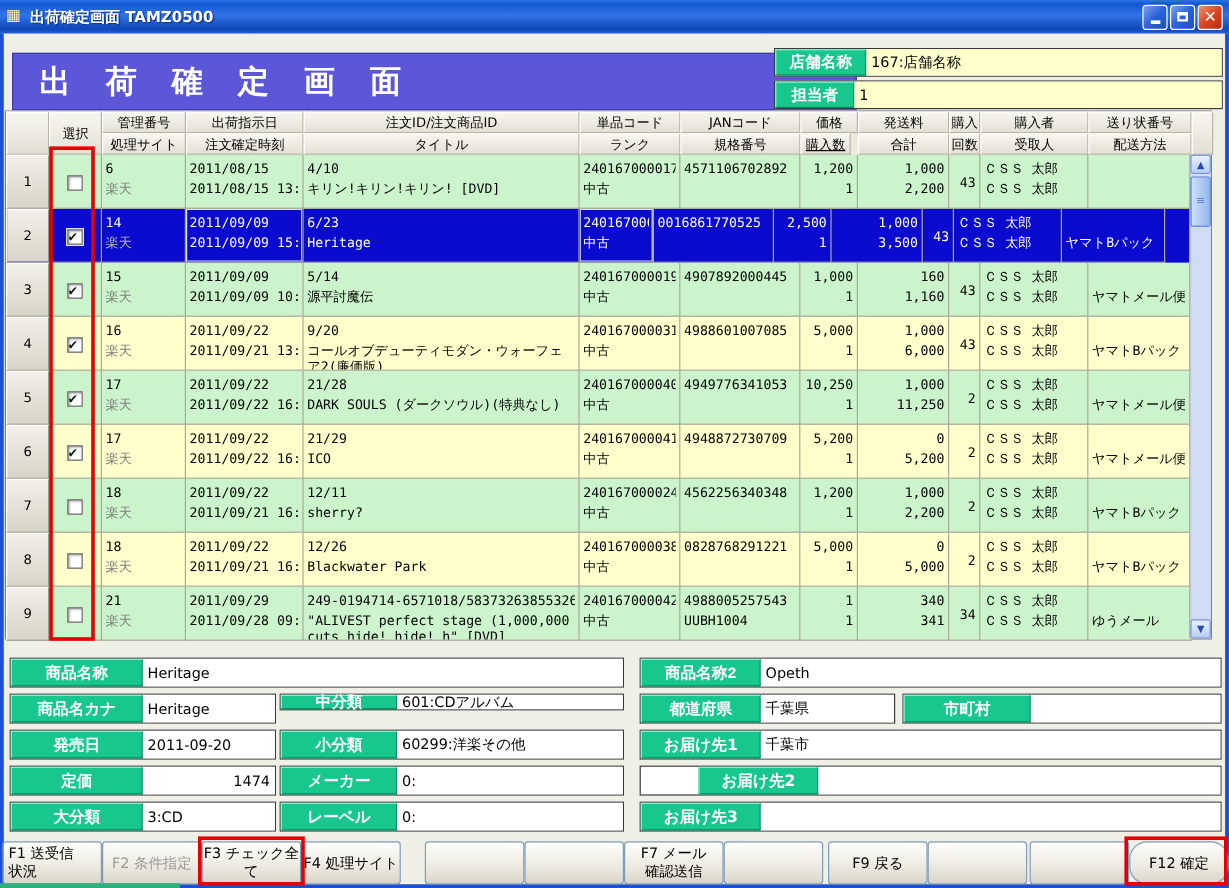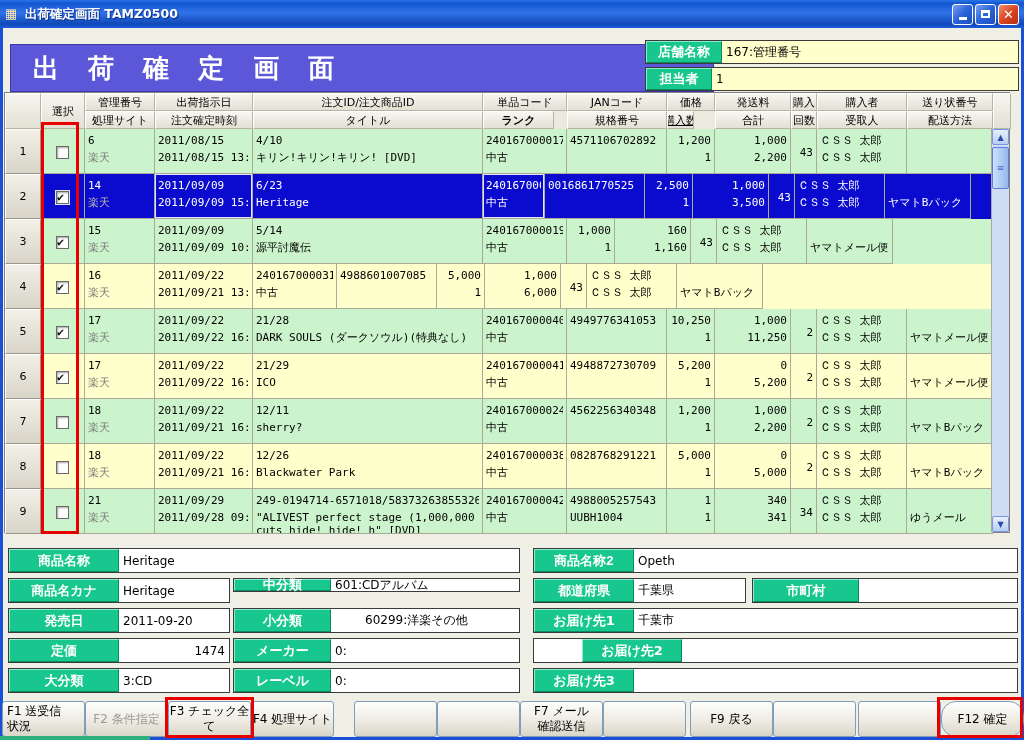--- a/index.html
+++ b/index.html
@@ -124,21 +124,21 @@
 </div>
 <div id="client" class="abs"></div>
 <div id="border-l" class="abs"></div>
 <div id="border-r" class="abs"></div>
 <div id="border-b" class="abs"></div>
 <div id="bottom-accent" class="abs"></div>
 
 <div id="banner" class="abs">出 荷 確 定 画 面</div>
 <div class="fgroup" style="left:645px; top:40px; width:374px; height:24px;">
   <div class="glabel" style="width:76px;">店舗名称</div>
-  <div class="fvalue yellow">167:管理番号</div>
+  <div class="fvalue yellow">167:店舗名称</div>
 </div>
 <div class="fgroup" style="left:645px; top:67px; width:374px; height:24px;">
   <div class="glabel" style="width:66px;">担当者</div>
   <div class="fvalue yellow">1</div>
 </div>
 
 <div id="grid" class="abs">
   <div id="ghead">
       <div class="hcol" style="width: 36px;">
         <div class="hc span" style="width: 36px;"></div>
@@ -153,29 +153,29 @@
       <div class="hcol" style="width: 98px;">
         <div class="hc" style="width: 98px;">出荷指示日</div>
         <div class="hc" style="width: 98px;">注文確定時刻</div>
       </div>
       <div class="hcol" style="width: 230px;">
         <div class="hc" style="width: 230px;">注文ID/注文商品ID</div>
         <div class="hc" style="width: 230px;">タイトル</div>
       </div>
       <div class="hcol" style="width: 84px;">
         <div class="hc" style="width: 84px;">単品コード</div>
-        <div class="hc" style="width: 71px; font-weight: bold;">ランク</div>
+        <div class="hc" style="width: 84px;">ランク</div>
       </div>
       <div class="hcol" style="width: 100px;">
         <div class="hc" style="width: 100px;">JANコード</div>
         <div class="hc" style="width: 100px;">規格番号</div>
       </div>
       <div class="hcol" style="width: 48px;">
         <div class="hc" style="width: 48px;">価格</div>
-        <div class="hc" style="width: 27px; text-decoration: underline;">購入数</div>
+        <div class="hc" style="width: 42px; text-decoration: underline;">購入数</div>
       </div>
       <div class="hcol" style="width: 76px;">
         <div class="hc" style="width: 76px;">発送料</div>
         <div class="hc" style="width: 76px;">合計</div>
       </div>
       <div class="hcol" style="width: 26px;">
         <div class="hc" style="width: 26px;">購入</div>
         <div class="hc" style="width: 26px;">回数</div>
       </div>
       <div class="hcol" style="width: 90px;">
@@ -289,20 +289,24 @@
           <span class="l2">2011/09/09 10:43</span>
         </div>
         <div class="c" style="width: 230px;">
           <span class="l1">5/14</span>
           <span class="l2 wrap">源平討魔伝</span>
         </div>
         <div class="c col-code" style="width: 84px;">
           <span class="l1">240167000019</span>
           <span class="l2">中古</span>
         </div>
+        <div class="c" style="width: 100px;">
+          <span class="l1">4907892000445</span>
+          <span class="l2"></span>
+        </div>
         <div class="c num" style="width: 48px;">
           <span class="l1">1,000</span>
           <span class="l2">1</span>
         </div>
         <div class="c num" style="width: 76px; text-align: right;">
           <span class="l1">160</span>
           <span class="l2">1,160</span>
         </div>
         <div class="c mid" style="width: 26px;">43</div>
         <div class="c" style="width: 90px;">
@@ -319,20 +323,24 @@
         <div class="c selcell" style="width: 44px;">
           <div class="cbx on"></div>
         </div>
         <div class="c" style="width: 70px;">
           <span class="l1">16</span>
           <span class="l2 s">楽天</span>
         </div>
         <div class="c col-date" style="width: 98px;">
           <span class="l1">2011/09/22</span>
           <span class="l2">2011/09/21 13:11</span>
+        </div>
+        <div class="c" style="width: 230px;">
+          <span class="l1">9/20</span>
+          <span class="l2 wrap">コールオブデューティモダン・ウォーフェア2(廉価版)</span>
         </div>
         <div class="c col-code" style="width: 84px;">
           <span class="l1">240167000031</span>
           <span class="l2">中古</span>
         </div>
         <div class="c" style="width: 100px;">
           <span class="l1">4988601007085</span>
           <span class="l2"></span>
         </div>
         <div class="c num" style="width: 48px;">
@@ -585,21 +593,21 @@
   <div class="fvalue">Heritage</div>
 </div>
 <div class="fgroup" style="left:233px; top:578px; width:287px; height:14px;">
   <div class="glabel" style="width:97px;">中分類</div>
   <div class="fvalue">601:CDアルバム</div>
 </div>
 <div class="fgroup" style="left:8px; top:608px; width:222px; height:25px;">
   <div class="glabel" style="width:110px;">発売日</div>
   <div class="fvalue">2011-09-20</div>
 </div>
-<div class="fgroup" style="left:233px; top:608px; width:287px; height:25px;gap:30px;">
+<div class="fgroup" style="left:233px; top:608px; width:287px; height:25px;">
   <div class="glabel" style="width:97px;">小分類</div>
   <div class="fvalue">60299:洋楽その他</div>
 </div>
 <div class="fgroup" style="left:8px; top:638px; width:222px; height:25px;">
   <div class="glabel" style="width:110px;">定価</div>
   <div class="fvalue right">1474</div>
 </div>
 <div class="fgroup" style="left:233px; top:638px; width:287px; height:25px;">
   <div class="glabel" style="width:97px;">メーカー</div>
   <div class="fvalue">0:</div>

